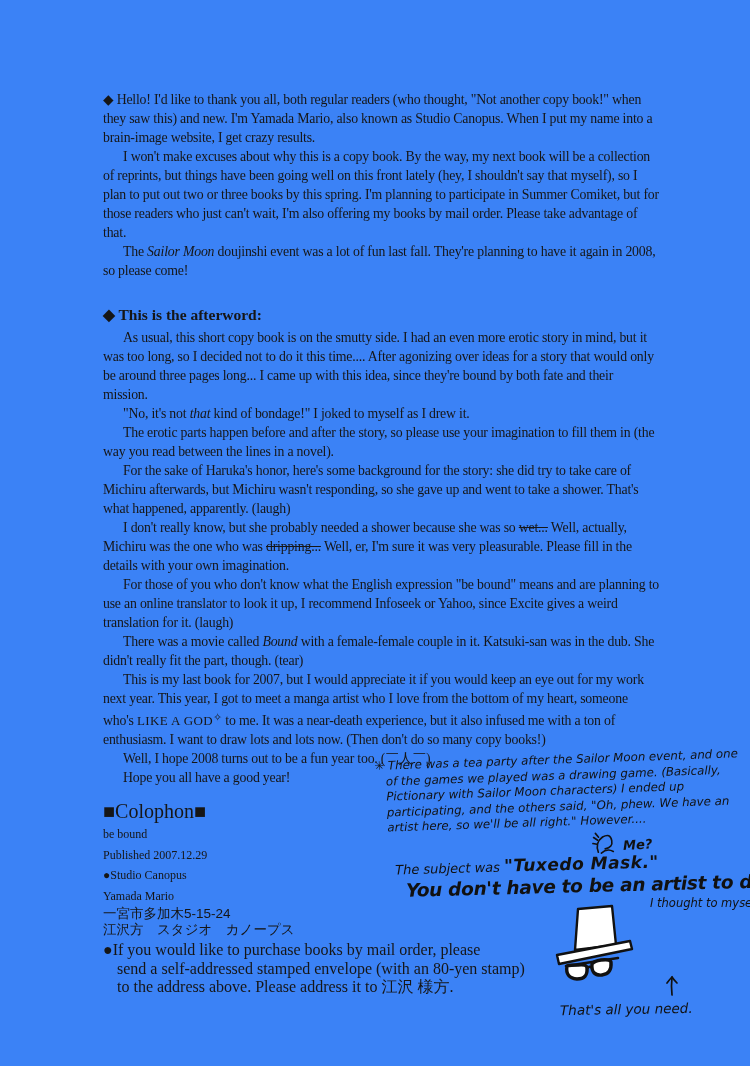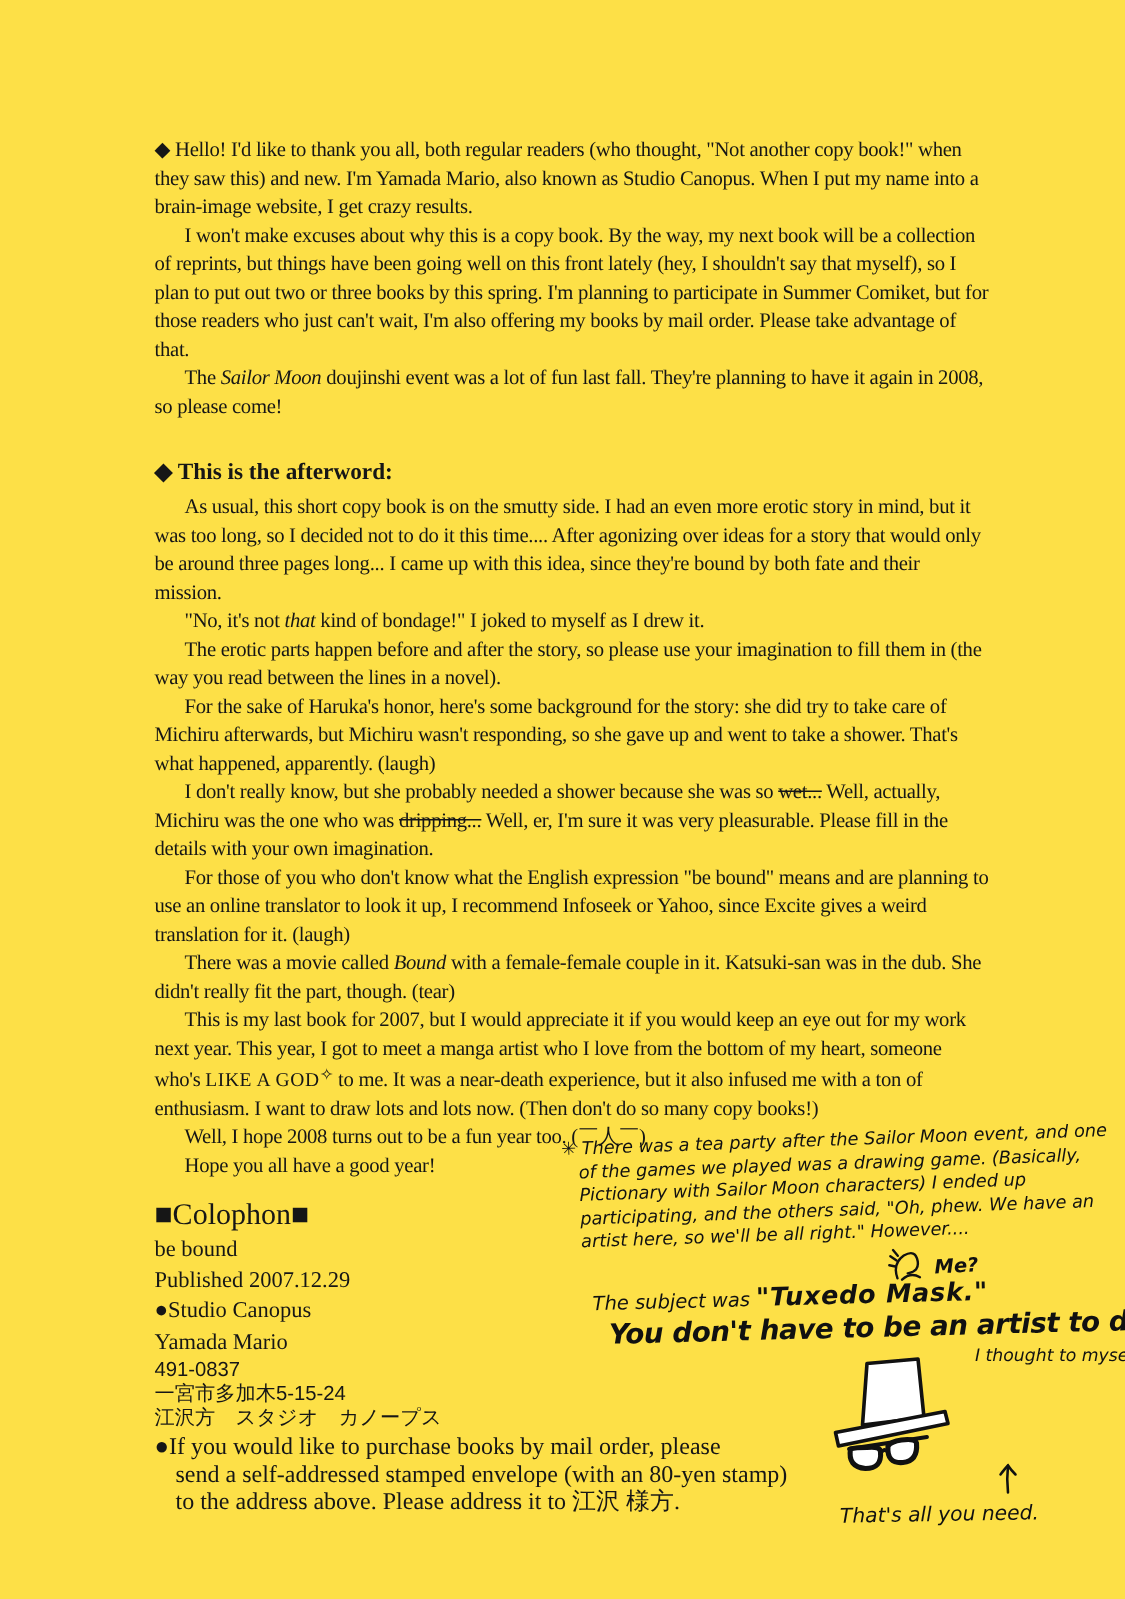--- a/index.html
+++ b/index.html
@@ -1,18 +1,18 @@
 <!DOCTYPE html>
 <html><head>
 <meta charset="utf-8">
 <style>
   html,body { margin:0; padding:0; background:#e8e8e8; }
   .page {
     position:relative; width:750px; height:1066px; margin:0 auto;
-    background:#fde047; overflow:hidden; color:#161616;
+    background:#3b82f6; overflow:hidden; color:#161616;
   }
 
   
   .left-col { position:absolute; left:103px; top:90px; width:558px; }
   .body-text p {
     margin:0;
     font-family:"Liberation Serif", serif;
     font-size:13.8px; line-height:19px; letter-spacing:-0.2px;
     color:#161616; text-align:left;
   }
@@ -22,21 +22,21 @@
     margin-top:25px; margin-bottom:4px;
   }
   .seg-i { font-style:italic; }
   .seg-s { text-decoration:line-through; }
   .seg-big { font-size:13px; letter-spacing:0.4px; }
   .seg-sparkle { font-size:11px; vertical-align:4px; }
 
   
   .colophon { margin-top:12px; font-family:"Liberation Serif", serif; }
   .colophon-title { font-size:20px; line-height:24px; margin-bottom:1px; }
-  .colophon-line  { font-size:15px; line-height:20.5px; }
+  .colophon-line  { font-size:12px; line-height:20.5px; }
   .colophon-line.sans { font-family:"Liberation Sans", sans-serif; font-size:13.5px; line-height:16px; }
   .mail-note { margin-top:3px; font-size:16px; line-height:18.5px; }
   .mail-note .cont { padding-left:14px; }
 
   
   .hand { font-family:"DejaVu Sans", sans-serif; font-style:italic; color:#111; }
   .note {
     position:absolute; left:374px; top:759px; width:364px;
     font-size:11.8px; line-height:15.5px;
     transform:rotate(-2deg); transform-origin:left top;
@@ -78,21 +78,20 @@
         <p class="para indent"><span>Well, I hope 2008 turns out to be a fun year too. (￣人￣)</span></p>
         <p class="para indent"><span>Hope you all have a good year!</span></p>
       </div>
 
     <div class="colophon">
       <div class="colophon-title">■Colophon■</div>
       <div class="colophon-line">be bound</div>
       <div class="colophon-line">Published 2007.12.29</div>
       <div class="colophon-line">●Studio Canopus</div>
       <div class="colophon-line">Yamada Mario</div>
-      <div class="colophon-line sans">491-0837</div>
       <div class="colophon-line sans">一宮市多加木5-15-24</div>
       <div class="colophon-line sans">江沢方　スタジオ　カノープス</div>
       <div class="mail-note">
         <div>●If you would like to purchase books by mail order, please</div>
         <div class="cont">send a self-addressed stamped envelope (with an 80-yen stamp)</div>
         <div class="cont">to the address above. Please address it to 江沢 様方.</div>
       </div>
     </div>
   </div>
 

